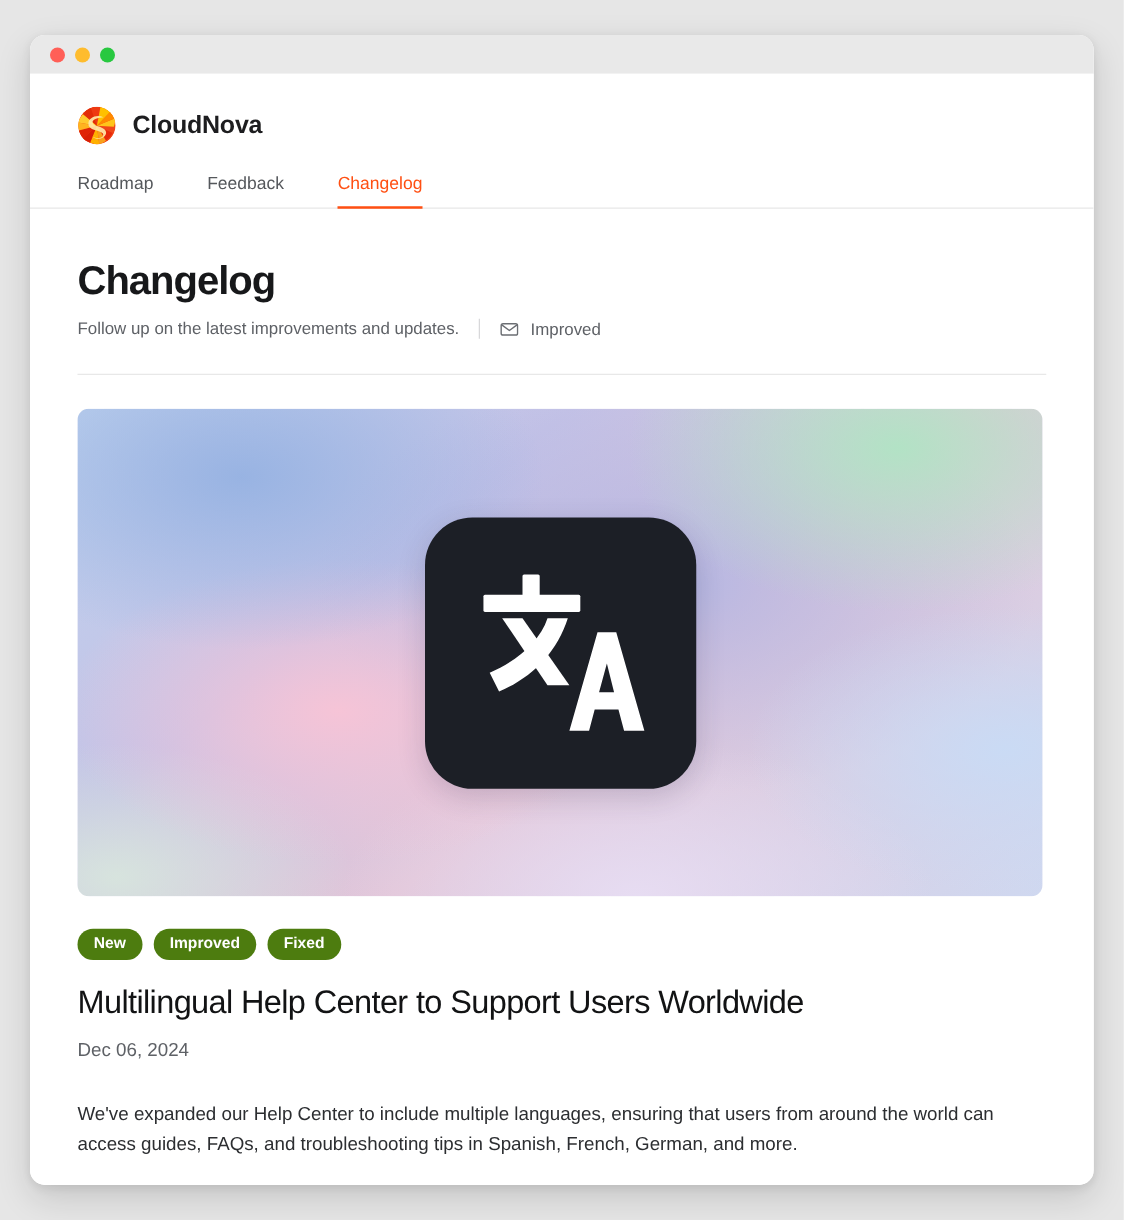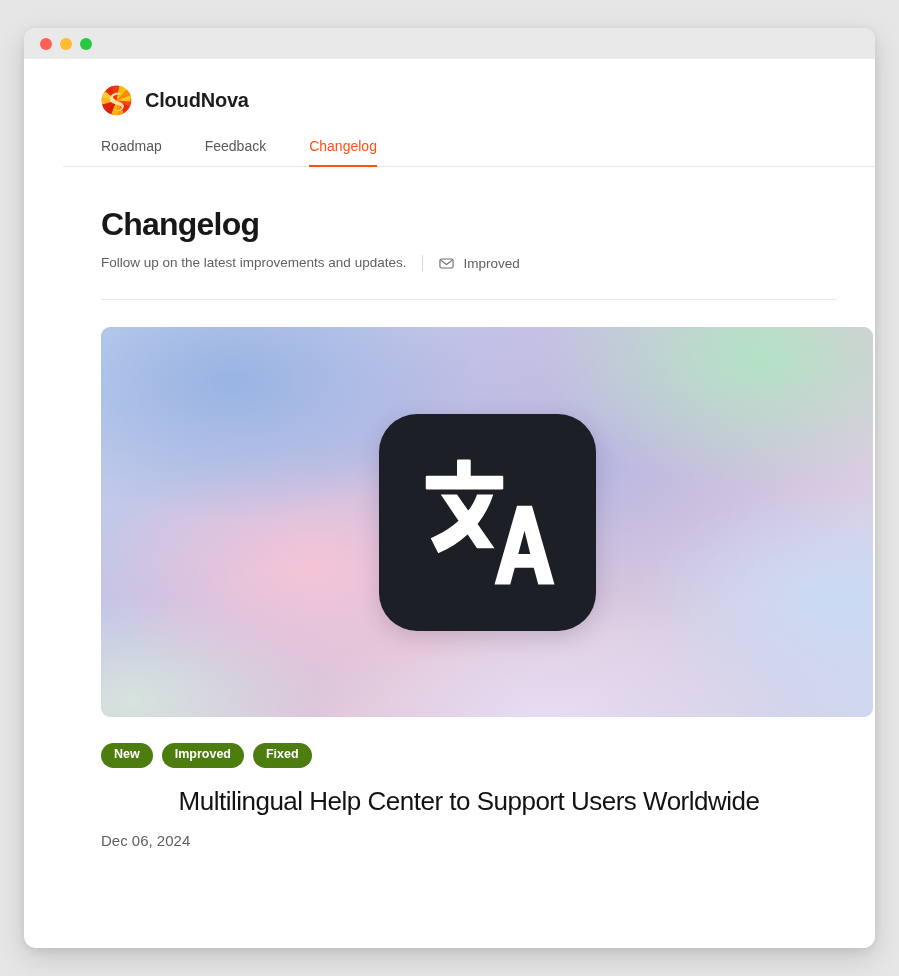--- a/index.html
+++ b/index.html
@@ -44,21 +44,20 @@
   .dot.red    { background: #ff5f57; }
   .dot.yellow { background: #febc2e; }
   .dot.green  { background: #28c840; }
 
   
   .page {
     flex: 1 1 auto;
     background: #ffffff;
     overflow: hidden;
     position: relative;
-    margin-left: 39px;
   }
 
   
   .brand-bar {
     padding: 26px 38px 0 38px;
     display: flex;
     align-items: center;
     gap: 13px;
   }
   .logo-mark {
@@ -207,21 +206,20 @@
   }
 
   
   .entry-title {
     margin-top: 18px;
     font-size: 26px;
     color: #121314;
     font-weight: normal;
     letter-spacing: -0.5px;
     line-height: 1.2;
-    text-align: center;
   }
   .entry-date {
     margin-top: 15px;
     font-size: 15px;
     color: #5e6166;
   }
   .entry-body {
     margin-top: 31px;
     font-size: 15px;
     line-height: 1.62;
@@ -320,17 +318,18 @@
       </div>
 
       <div class="badges">
         <span class="badge">New</span>
         <span class="badge">Improved</span>
         <span class="badge">Fixed</span>
       </div>
 
       <h2 class="entry-title">Multilingual Help Center to Support Users Worldwide</h2>
       <div class="entry-date">Dec 06, 2024</div>
+      <p class="entry-body">We've expanded our Help Center to include multiple languages, ensuring that users from around the world can access guides, FAQs, and troubleshooting tips in Spanish, French, German, and more.</p>
 
     </article>
 
   </div>
 </div>
 
 </body></html>

